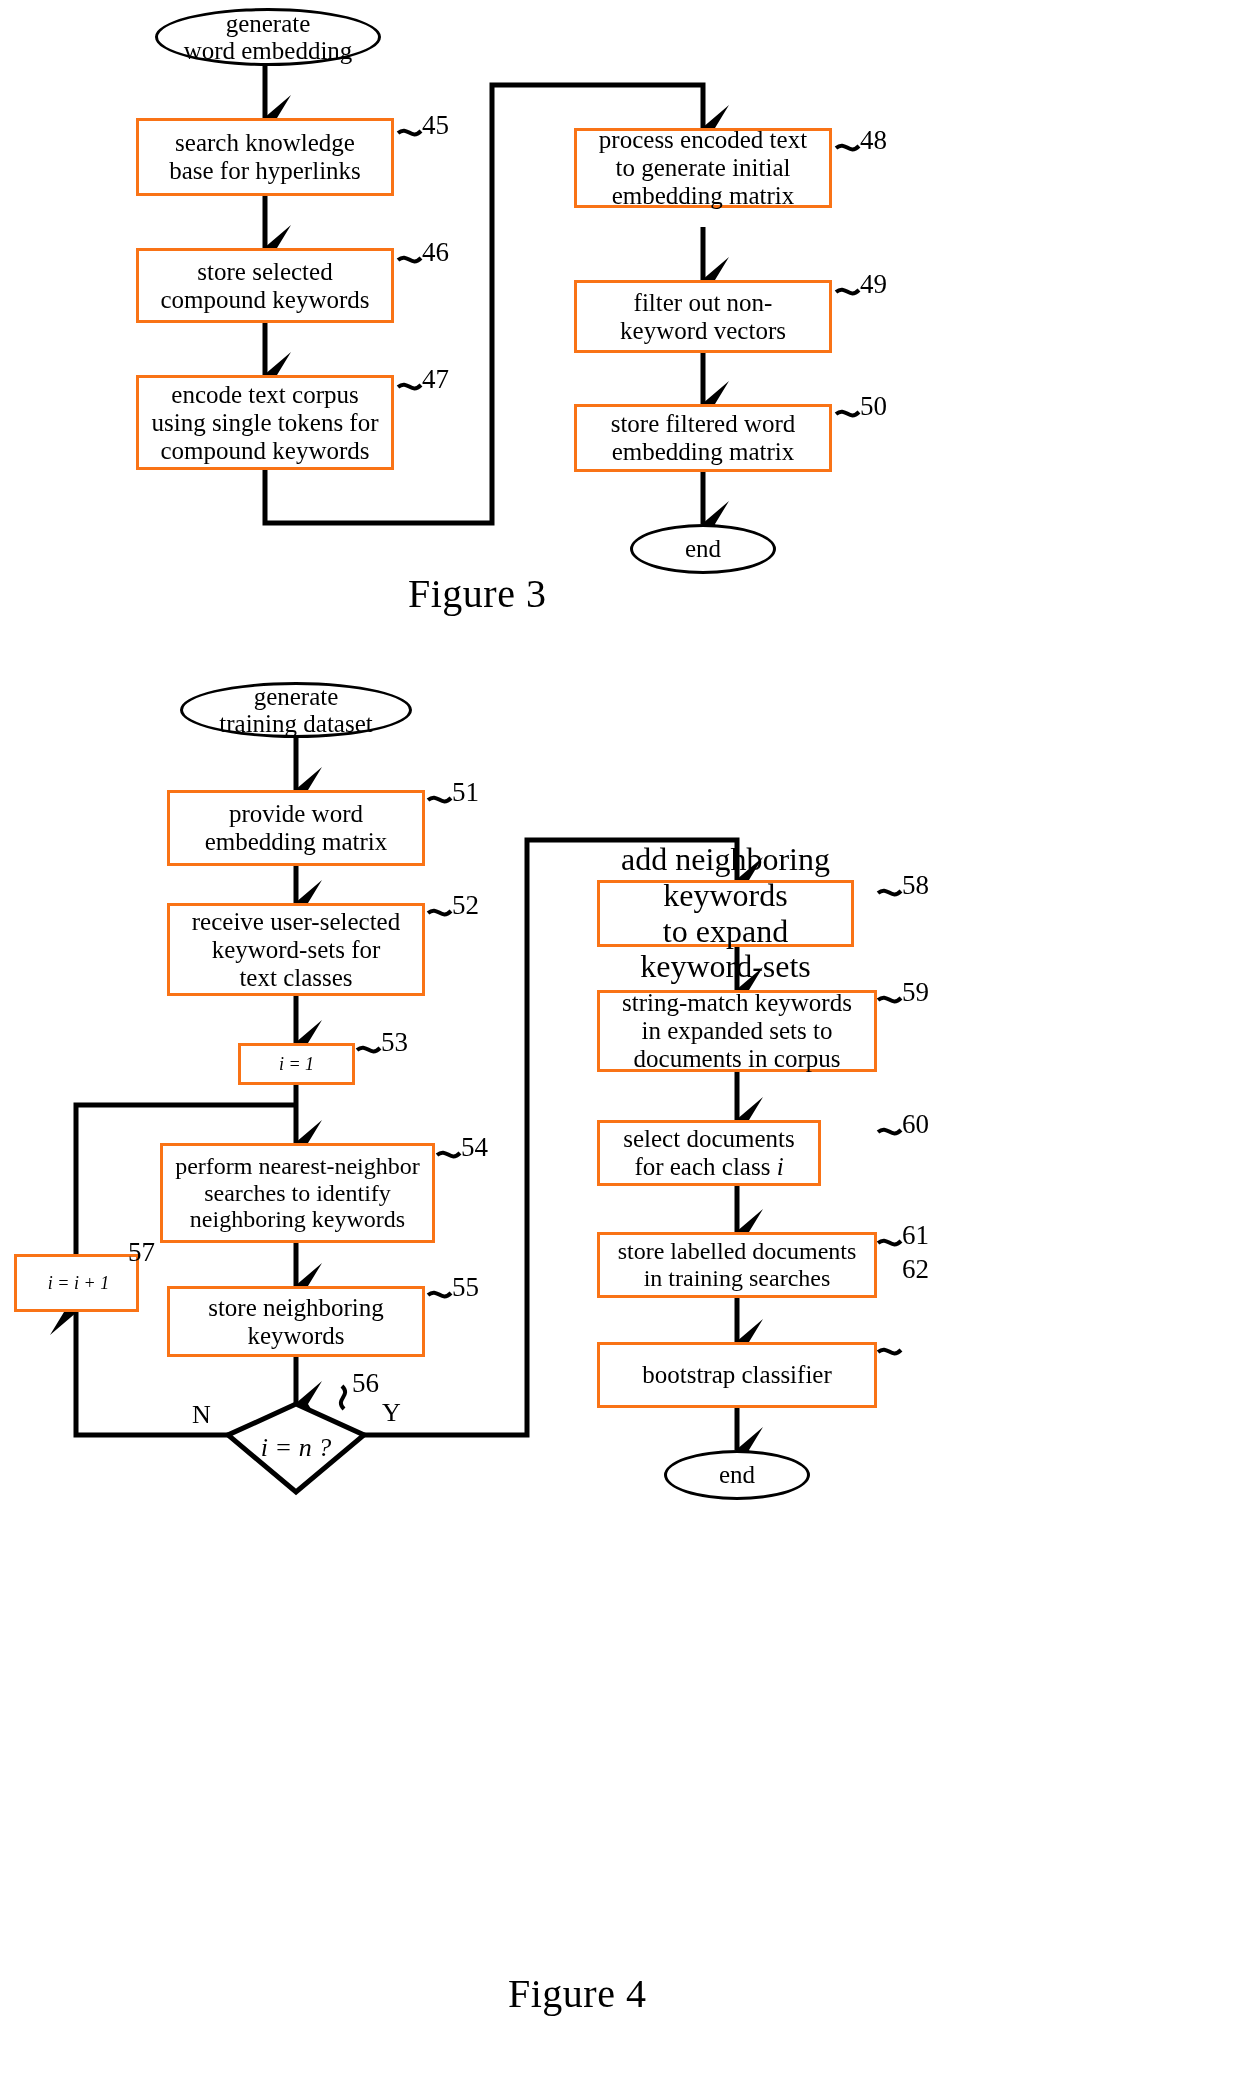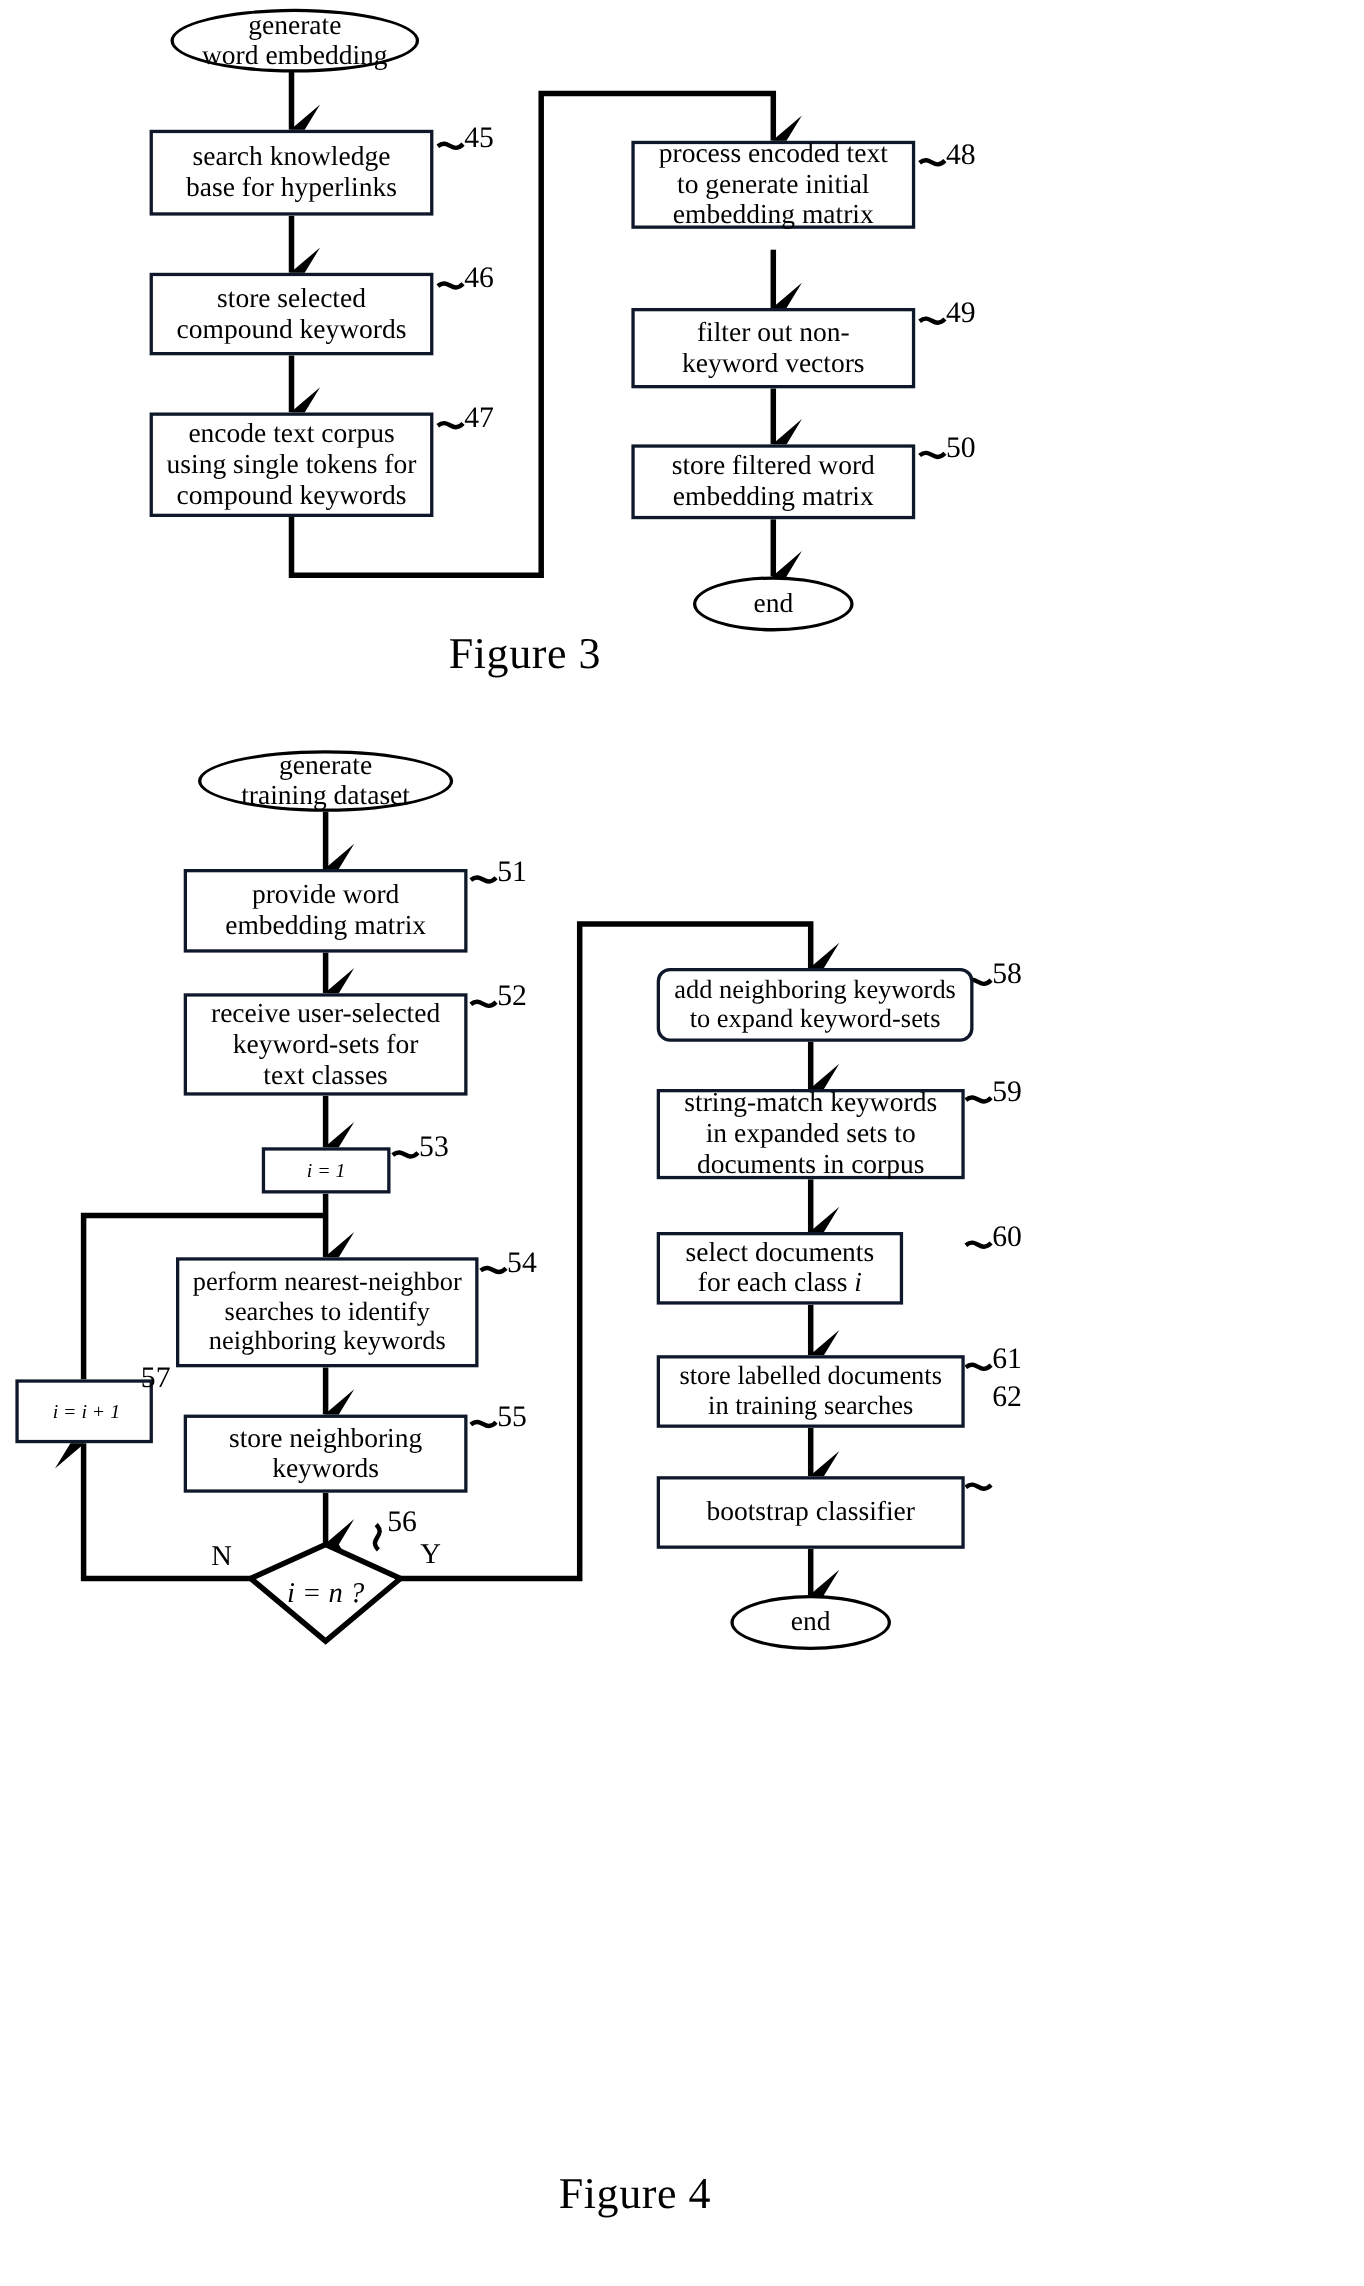--- a/index.html
+++ b/index.html
@@ -26,21 +26,21 @@
     position: absolute;
     left: 0; top: 0;
     width: 1240px;
     height: 2078px;
     overflow: visible;
   }
   
   .node {
     position: absolute;
     box-sizing: border-box;
-    border: 3px solid #0f172a;
+    border: 3px solid #f97316;
     background: #fff;
     display: flex;
     align-items: center;
     justify-content: center;
     text-align: center;
     line-height: 1.12;
     font-size: 25px;
     padding: 2px 6px;
   }
   .node-text {
@@ -257,21 +257,21 @@
   </div>
   <div class="ref-num" style="left:352px; top:1368px;">56</div>
   <div class="branch-label" style="left:192px; top:1400px;">N</div>
   <div class="branch-label" style="left:382px; top:1398px;">Y</div>
 
   <div class="node math-node" style="left:14px; top:1254px; width:125px; height:58px;padding-left:10px;">
     <span class="node-text">i = i + 1</span>
   </div>
   <div class="ref-num" style="left:128px; top:1237px;">57</div>
 
-  <div class="node" style="left:597px; top:880px; width:288px; height:67px; font-size:24px;border-radius:12px;">
+  <div class="node" style="left:597px; top:880px; width:257px; height:67px; font-size:32px;">
     <span class="node-text">add neighboring keywords
 to expand keyword-sets</span>
   </div>
   <div class="ref-num" style="left:902px; top:870px;">58</div>
 
   <div class="node" style="left:597px; top:990px; width:280px; height:82px;">
     <span class="node-text">string-match keywords
 in expanded sets to
 documents in corpus</span>
   </div>

